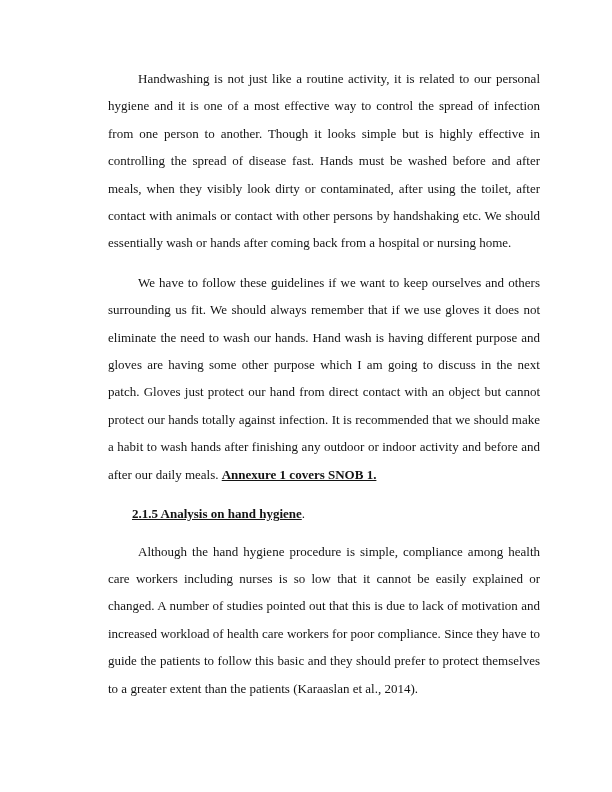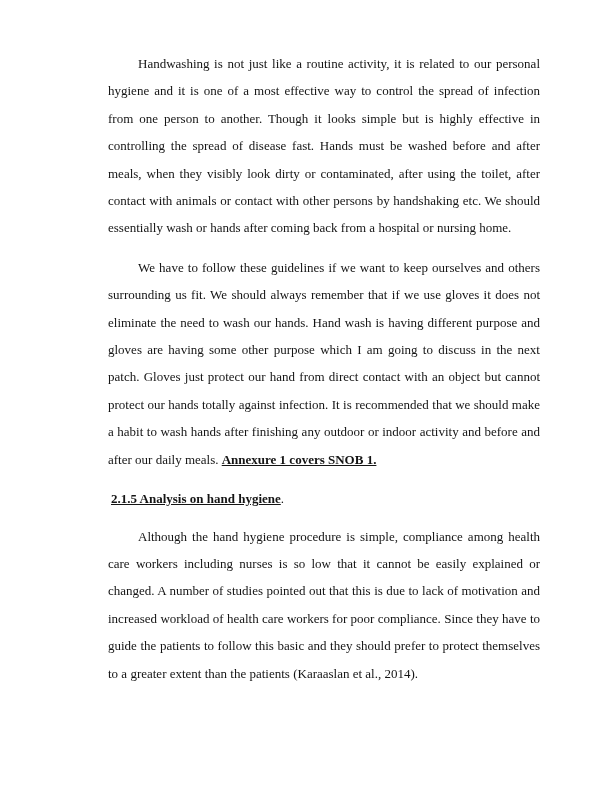--- a/index.html
+++ b/index.html
@@ -6,21 +6,21 @@
     margin: 0;
     padding: 0;
     background: #ffffff;
   }
   .page {
     position: relative;
     width: 612px;
     height: 792px;
     background: #ffffff;
     box-sizing: border-box;
-    padding: 50px 72px 60px 108px; 
+    padding: 65px 72px 60px 108px; 
     overflow: hidden;
     font-family: "Liberation Serif", "DejaVu Serif", serif;
     color: #141414;
   }
   .para {
     margin: 0 0 12px 0;
     font-size: 13px;
     line-height: 27.4px;
     text-align: justify;
     text-justify: inter-word;
@@ -30,20 +30,21 @@
   }
   .heading {
     margin: 2px 0 10px 0;
     padding-left: 3px;
     font-size: 13px;
     line-height: 27.4px;
     text-align: left;
   }
   .heading b {
     font-weight: bold;
+    margin-left: 21px;
   }
   b {
     font-weight: bold;
     text-decoration: underline;
   }
 </style>
 </head>
 <body>
 
 <div class="page">

